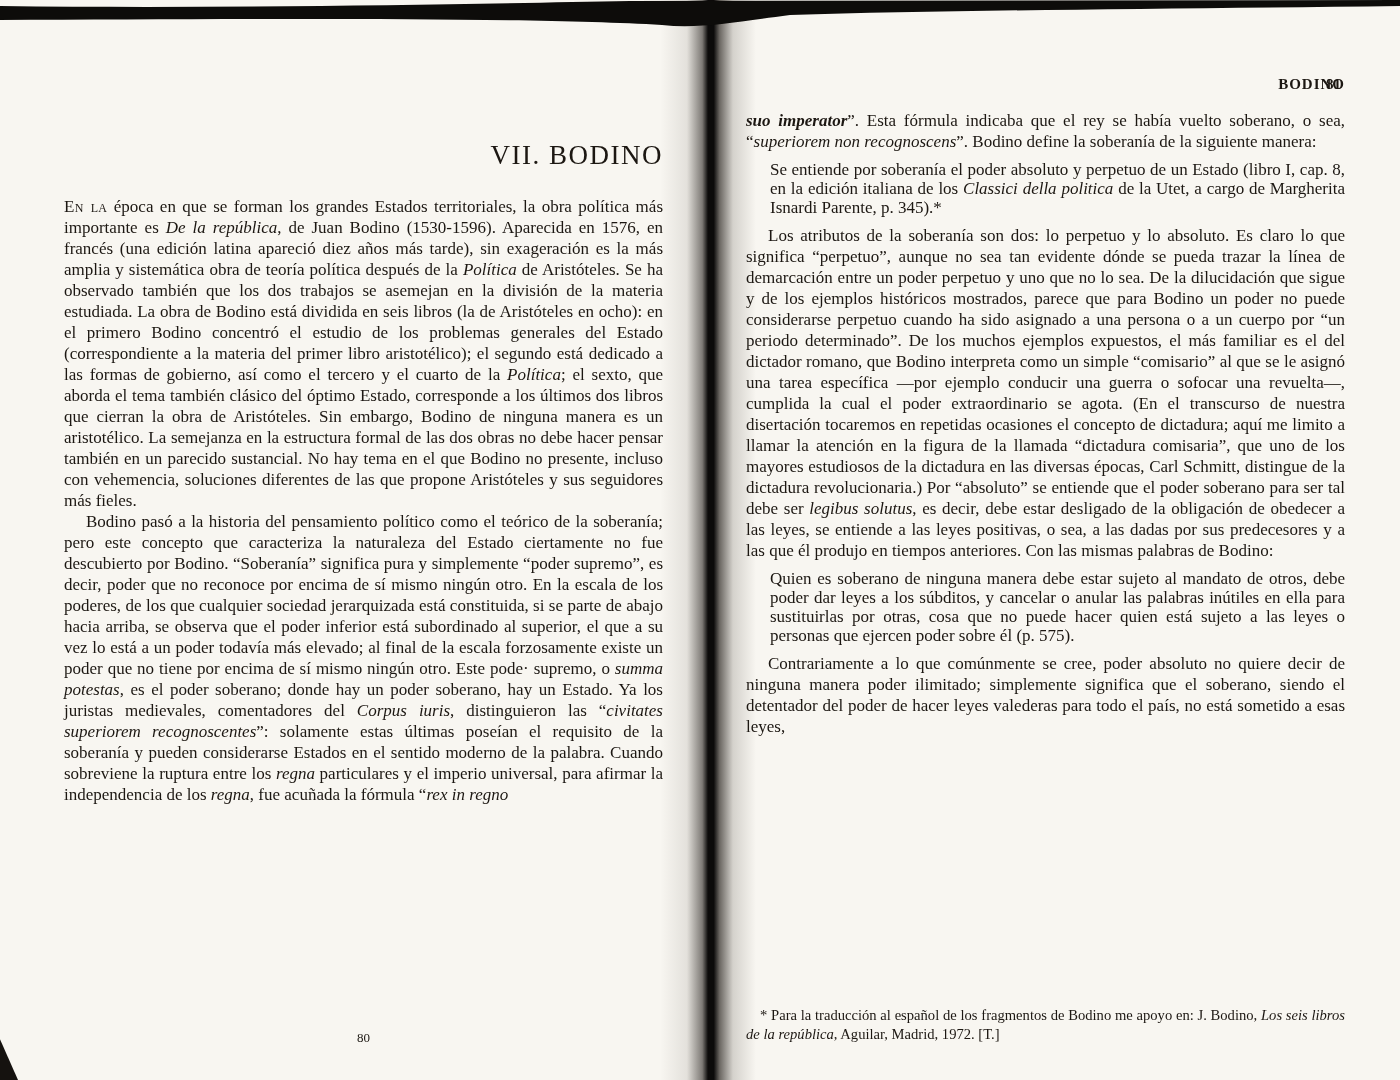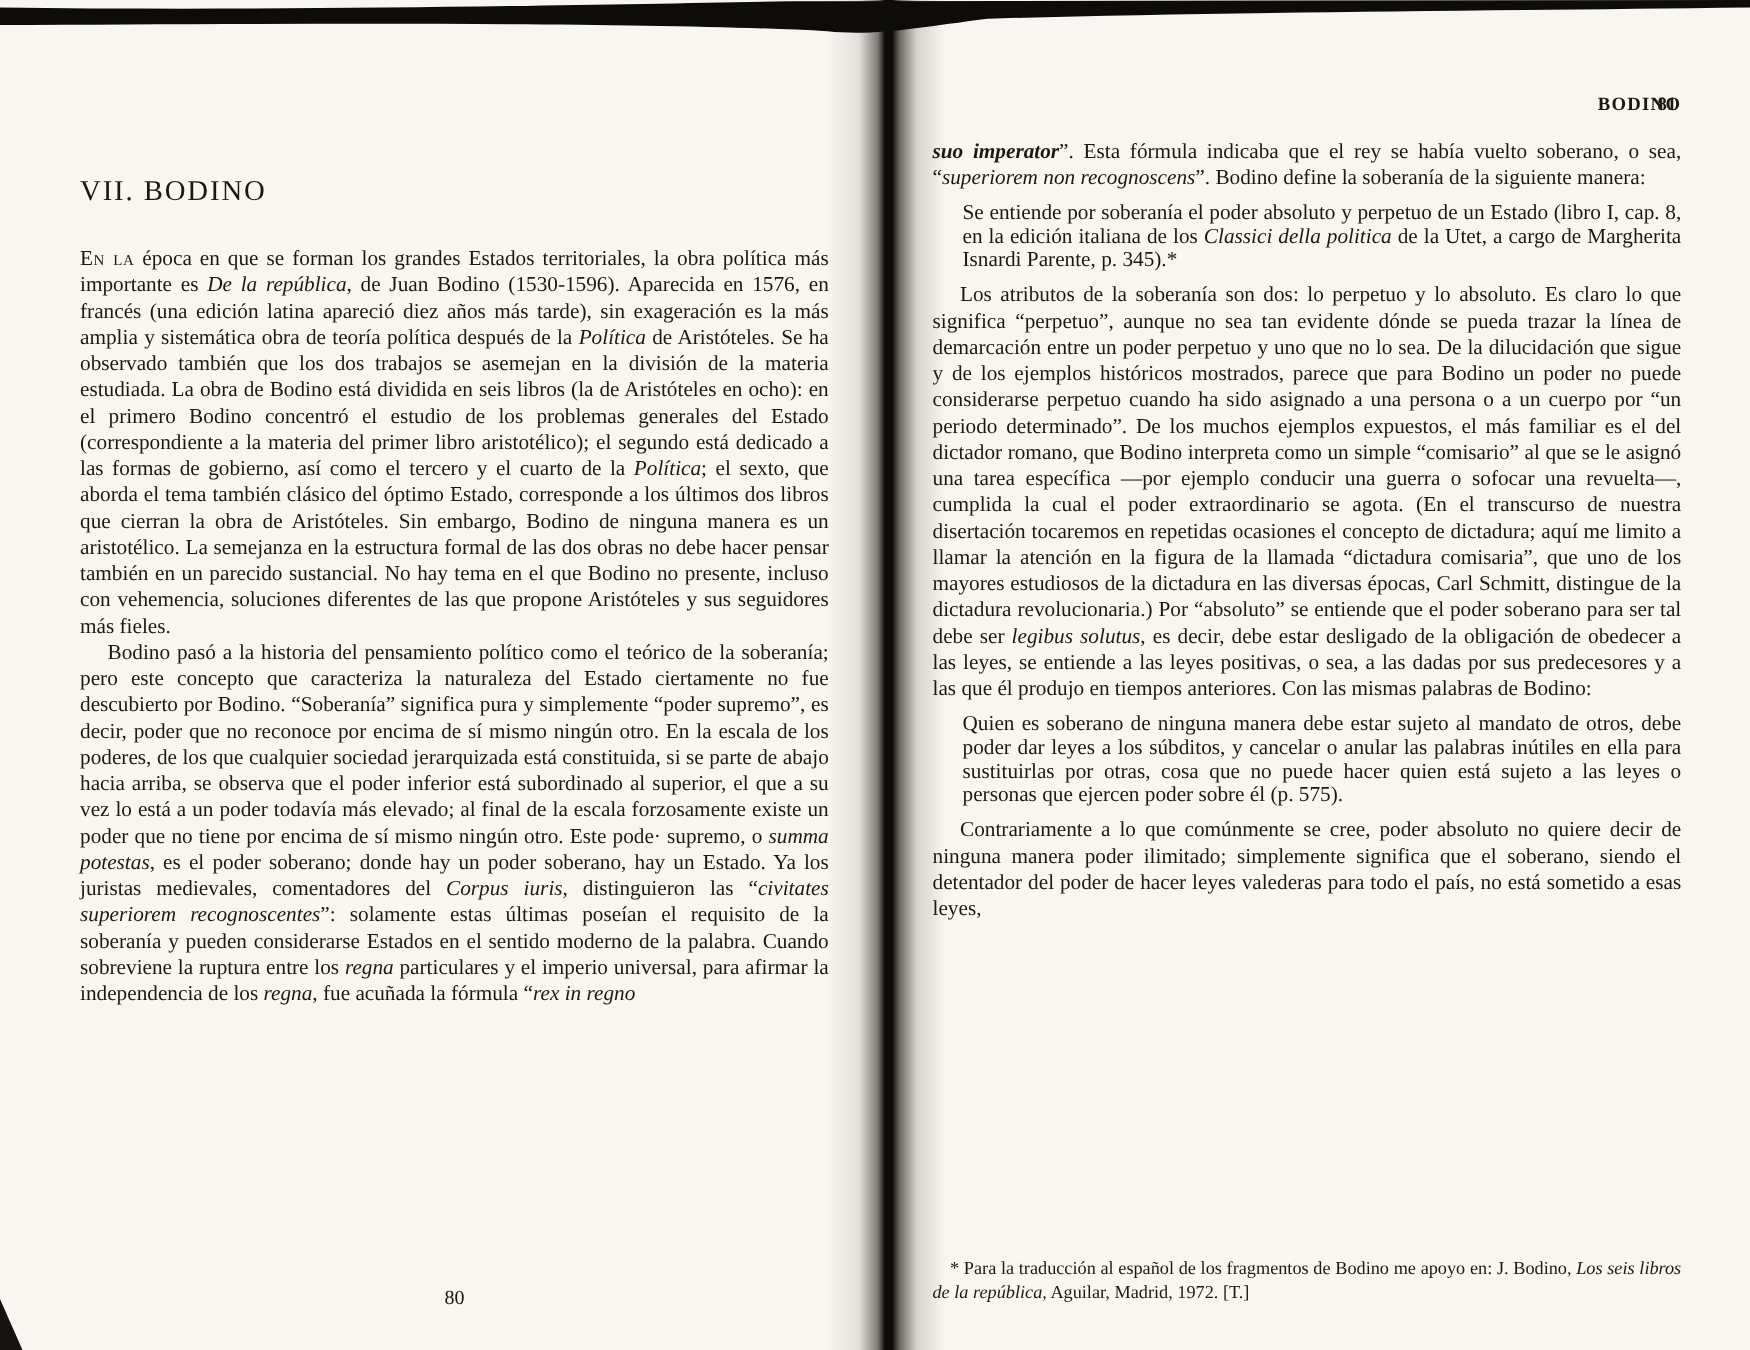--- a/index.html
+++ b/index.html
@@ -34,22 +34,22 @@
     width: 30px; height: 48px; z-index: 4;
     background: #15120f;
     clip-path: polygon(0 15%, 60% 100%, 0 100%);
   }
   .page { position: absolute; top: 0; height: 1080px; z-index: 2; }
   .page.left  { left: 64px;  width: 599px; }
   .page.right { left: 746px; width: 599px; }
 
   .chapter-title {
     position: absolute; top: 140px; left: 0; width: 100%;
-    margin: 0; text-align: left;
-    font-size: 23px; font-weight: 400; letter-spacing: 1.5px;
+    margin: 0; text-align: right;
+    font-size: 27px; font-weight: 400; letter-spacing: 1.5px;
   }
   .body-text {
     position: absolute; left: 0; width: 100%;
     text-align: justify;
     font-size: 17px; line-height: 21px;
   }
   .left  .body-text { top: 196px; }
   .right .body-text { top: 110px; }
 
   p { margin: 0; padding: 0; }
@@ -59,21 +59,21 @@
     margin: 8px 0 8px 24px;
   }
   .running-head {
     position: absolute; top: 76px; left: 0; width: 100%; height: 20px;
     font-size: 15px; font-weight: 700;
   }
   .running-title { position: absolute; left: 0; right: 0; text-align: right; letter-spacing: 1px; }
   .page-num-right { position: absolute; right: 4px; top: 0; text-align: center; }
   .page-num-left {
     position: absolute; top: 1030px; left: 0; width: 100%;
-    text-align: center; font-size: 16px;
+    text-align: center; font-size: 13px;
   }
   .footnote {
     position: absolute; top: 1006px; left: 0; width: 100%;
     text-align: justify; font-size: 14.6px; line-height: 19px;
   }
   p.footnote-p { text-indent: 14px; }
 
   .s-i  { font-style: italic; }
   .s-bi { font-weight: 700; font-style: italic; }
   .s-sc { font-variant: small-caps; letter-spacing: 0.4px; margin-top: 20px; }

